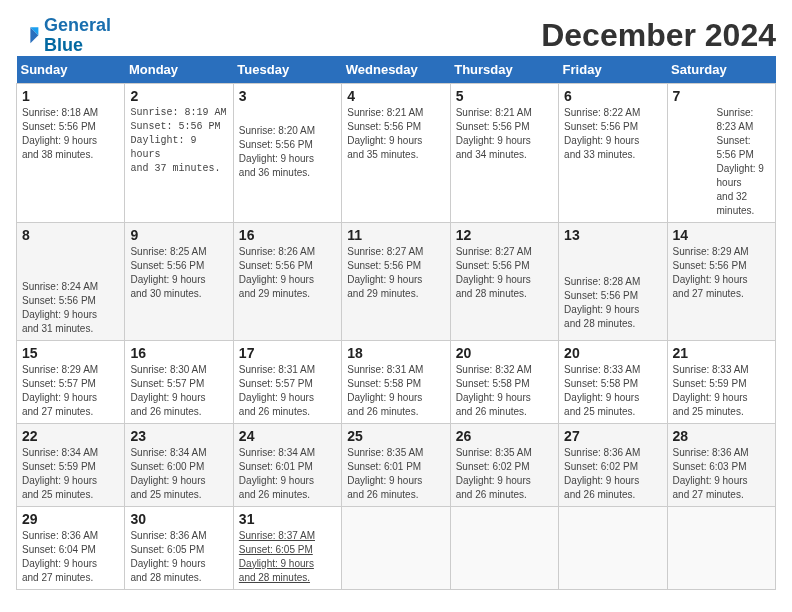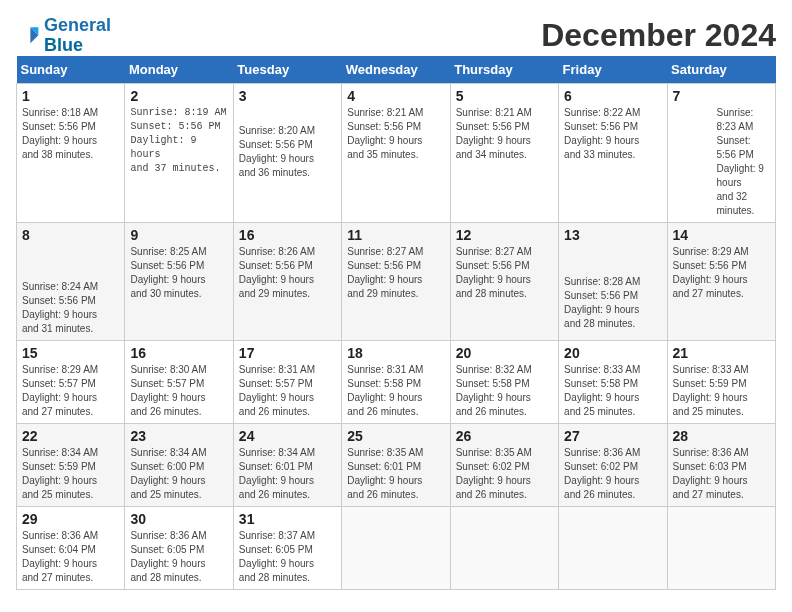--- a/index.html
+++ b/index.html
@@ -333,21 +333,21 @@
         </td>
         <td>
           <span class="day-number">30</span>
           <div class="day-info" style="white-space: pre-line;">Sunrise: 8:36 AM
 Sunset: 6:05 PM
 Daylight: 9 hours
 and 28 minutes.</div>
         </td>
         <td>
           <span class="day-number">31</span>
-          <div class="day-info" style="white-space: pre-line;">Sunrise: 8:37 AM
+          <div class="day-info" style="white-space: pre-line; text-decoration: underline;">Sunrise: 8:37 AM
 Sunset: 6:05 PM
 Daylight: 9 hours
 and 28 minutes.</div>
         </td>
         <td class="empty"></td>
         <td class="empty"></td>
         <td class="empty"></td>
         <td class="empty"></td>
       </tr>
     </tbody>

